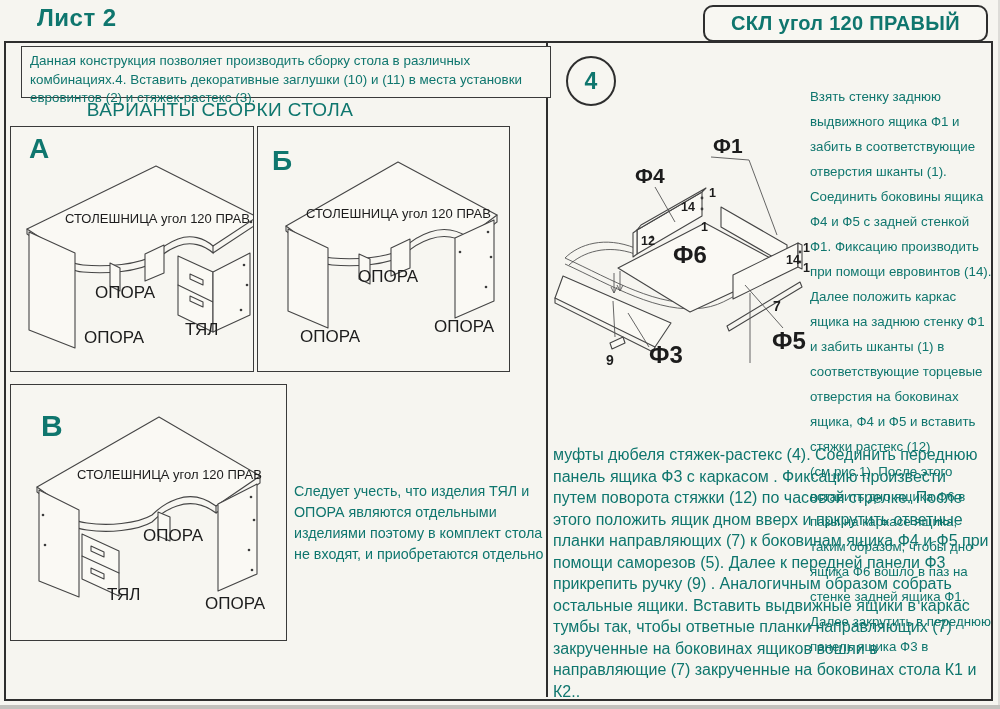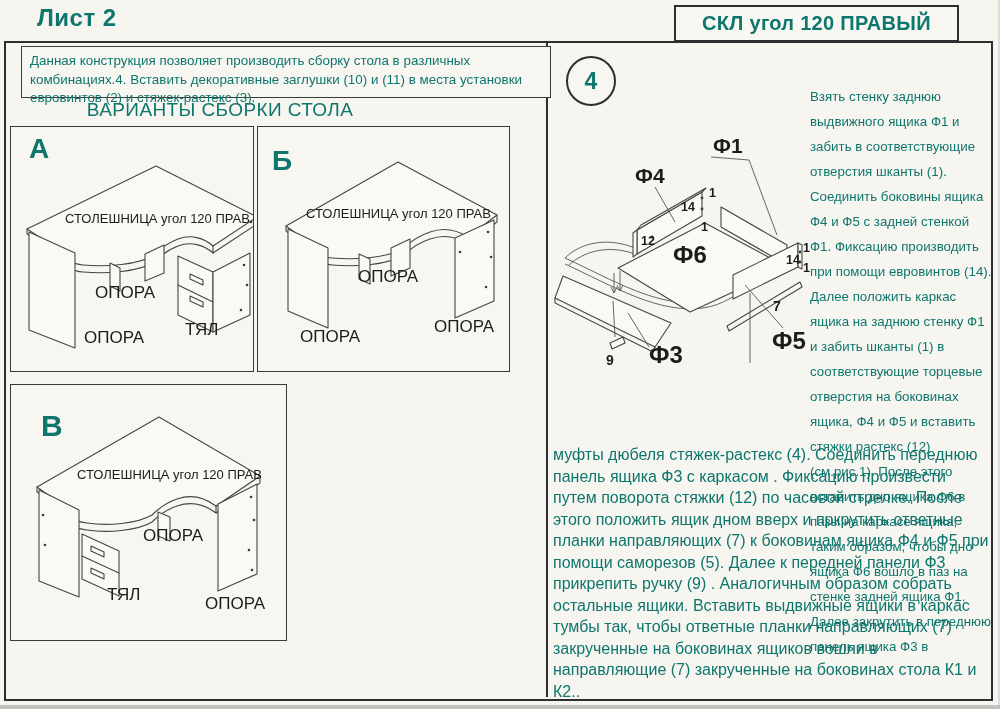--- a/index.html
+++ b/index.html
@@ -35,21 +35,21 @@
   svg .lbl-part{font-size:17px;}
   svg .lbl-f{font-size:21px;font-weight:600;}
   svg .lbl-num{font-size:12.5px;font-weight:600;}
 </style>
 </head>
 <body>
 
 <div class="page">
 
   <div class="abs sheet-label" style="left:37px;top:4px;">Лист 2</div>
-  <div class="abs frame title-box" style="left:674px;top:5px;width:281px;height:33px;">
+  <div class="abs frame title-box" style="left:703px;top:5px;width:281px;height:33px;border-radius:10px;">
     <span>СКЛ угол 120 ПРАВЫЙ</span>
   </div>
 
   <div class="abs frame" style="left:4px;top:41px;width:985px;height:656px;"></div>
 
   <div class="abs" style="left:546px;top:42px;width:2px;height:655px;background:#2e2e2e;"></div>
 
   <div class="abs thinframe intro" style="left:21px;top:46px;width:512px;height:40px;">
     <span>Данная конструкция позволяет производить сборку стола в различных комбинациях.4. Вставить декоративные заглушки  (10) и (11) в места установки евровинтов (2) и стяжек-растекс (3).</span>
   </div>
@@ -124,20 +124,21 @@
         <circle class="dot" cx="241" cy="185" r="1.3"></circle>
       <circle class="dot" cx="32" cy="130" r="1.3"></circle>
         <circle class="dot" cx="34" cy="160" r="1.3"></circle>
       <text class="lbl-top" x="66" y="94">СТОЛЕШНИЦА угол 120 ПРАВ</text>
       <text class="lbl-part" x="132" y="156">ОПОРА</text>
       <text class="lbl-part" x="96" y="215">ТЯЛ</text>
       <text class="lbl-part" x="194" y="224">ОПОРА</text>
     </svg>
   </div>
 
+  <div class="abs note" style="left:294px;top:481px;width:252px;">Следует учесть, что изделия  ТЯЛ и ОПОРА являются отдельными изделиями поэтому в комплект стола не входят, и приобретаются отдельно</div>
 
   <div class="abs stepcircle" style="left:566px;top:56px;">
     <span>4</span>
   </div>
 
   <div class="abs coltext" style="left:810px;top:84px;width:182px;">Взять стенку заднюю выдвижного ящика Ф1 и забить в соответствующие отверстия шканты (1). Соединить боковины ящика Ф4 и Ф5 с задней стенкой Ф1. Фиксацию производить при помощи евровинтов (14). Далее положить каркас ящика на заднюю стенку Ф1  и забить шканты (1) в соответствующие  торцевые отверстия на боковинах ящика, Ф4 и Ф5 и вставить стяжки растекс (12) (см.рис.1). После этого вставить дно ящика Ф6  в пазы на каркасе ящика, таким образом, чтобы дно ящика Ф6  вошло в паз на стенке задней ящика Ф1. Далее закрутить в переднюю панель ящика Ф3 в</div>
 
   <div class="abs bottext" style="left:553px;top:444px;width:438px;">муфты дюбеля стяжек-растекс (4). Соединить переднюю панель ящика  Ф3 с каркасом . Фиксацию произвести путем поворота стяжки (12) по часовой стрелке. После этого положить ящик дном вверх и пркрутить ответные планки направляющих  (7) к боковинам ящика Ф4 и Ф5 при помощи саморезов (5). Далее к передней панели Ф3 прикрепить ручку  (9) . Аналогичным образом собрать остальные ящики. Вставить выдвижные ящики в каркас тумбы так, чтобы ответные планки направляющих (7) закрученные на боковинах ящиков  вошли в направляющие (7) закрученные на боковинах стола К1 и К2..</div>
 
   <svg class="abs" style="left:553px;top:125px;" width="258" height="280" viewBox="0 0 258 280">

